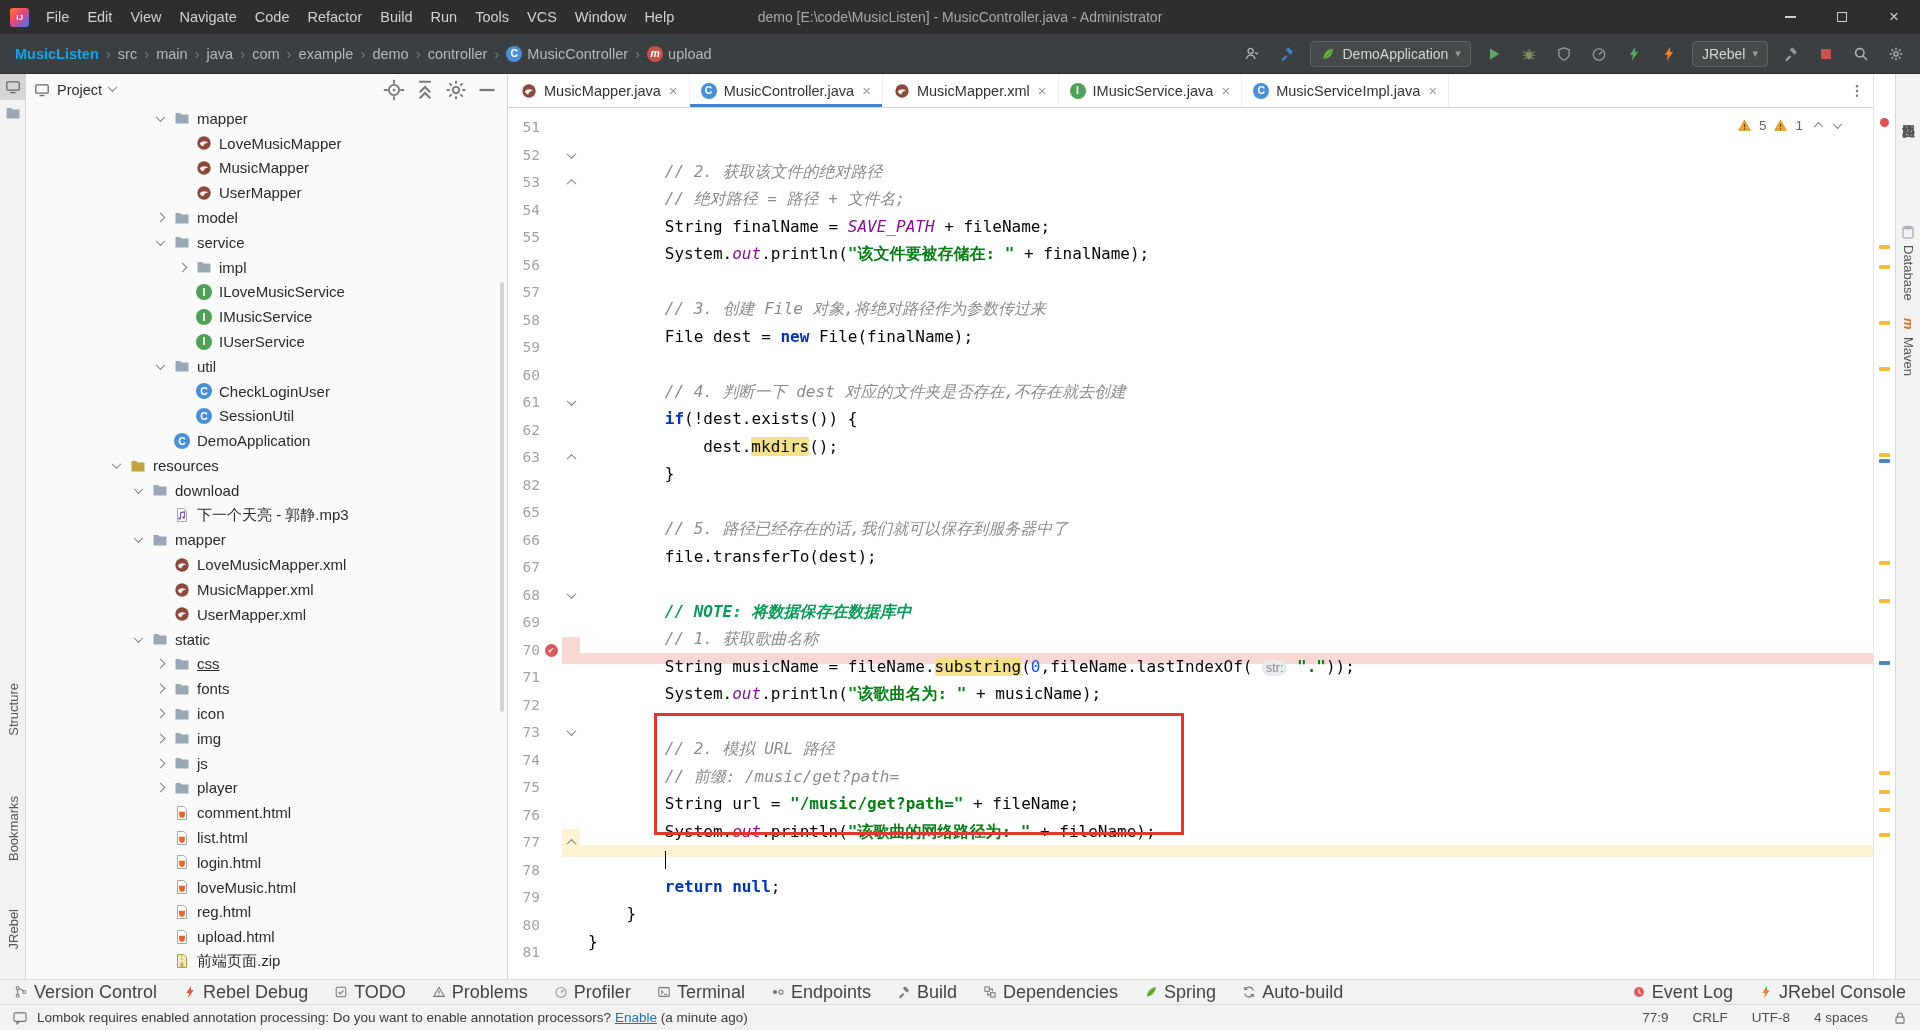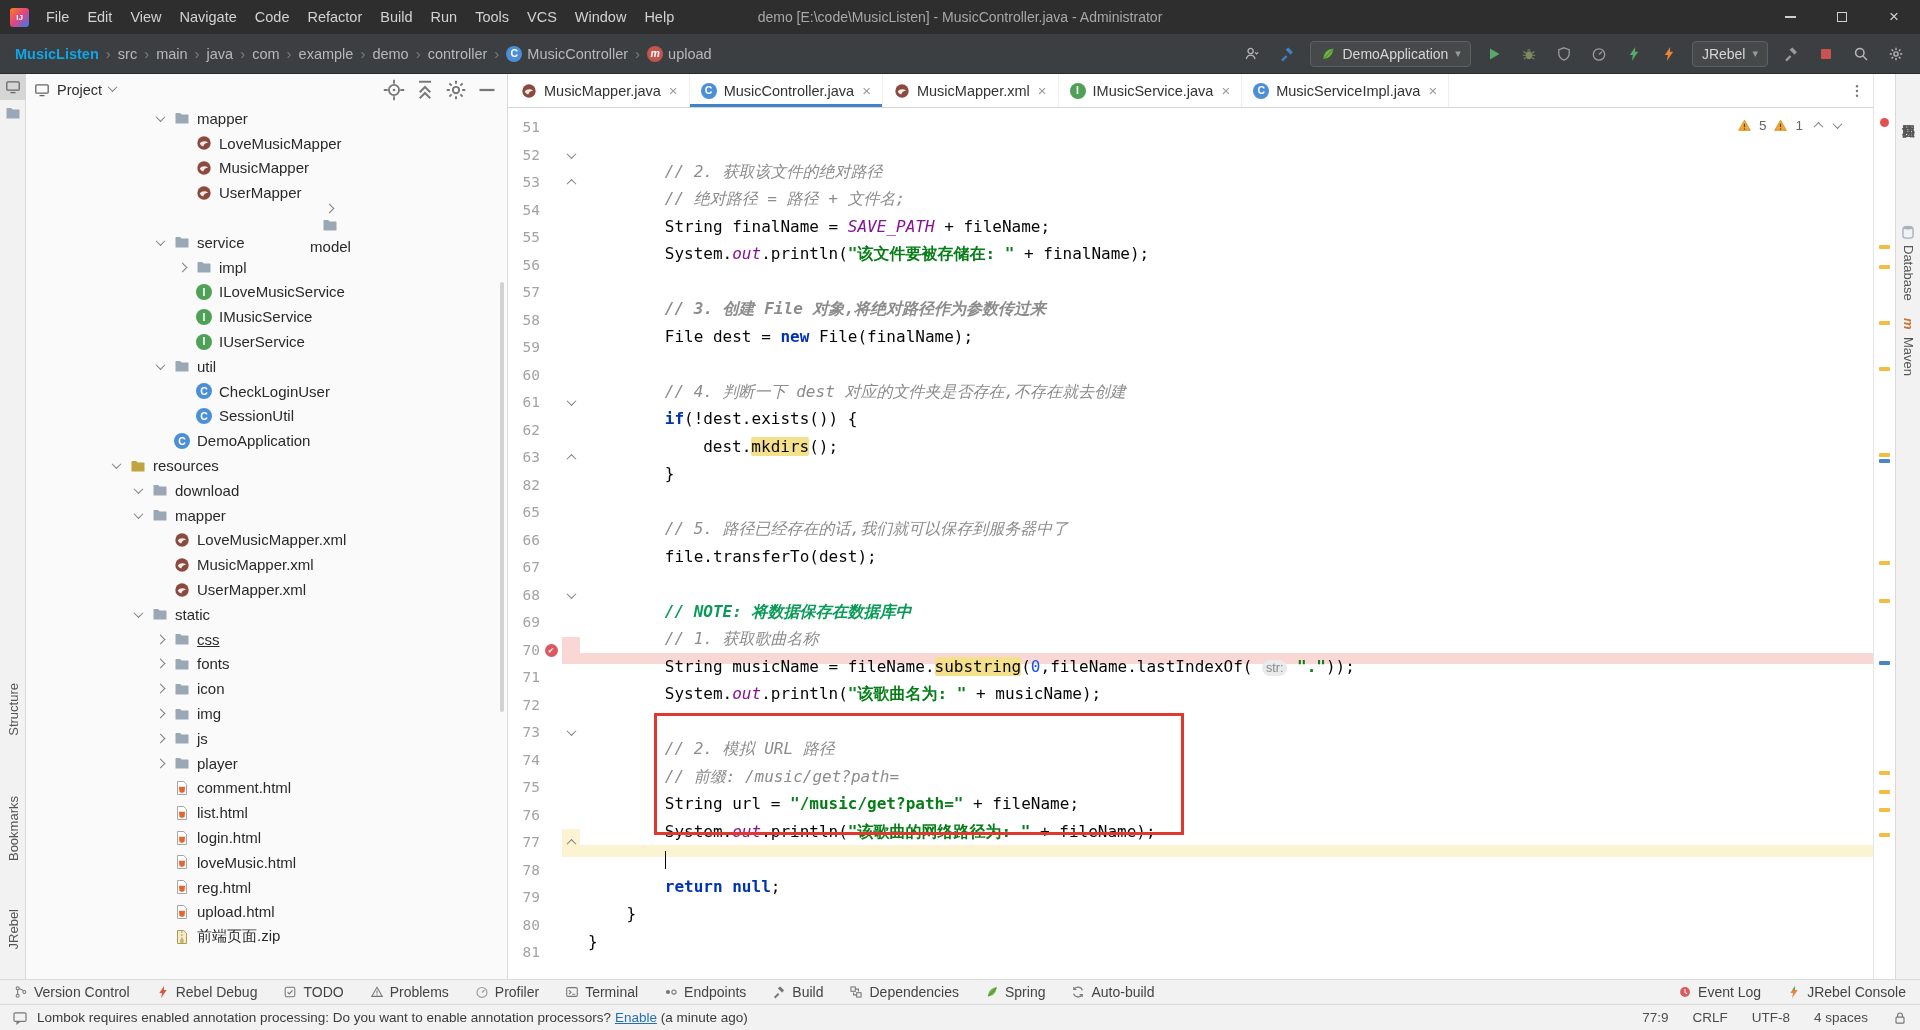--- a/index.html
+++ b/index.html
@@ -111,21 +111,21 @@
 
   
   .estripe { width:22px; background:#fff; border-left:1px solid #e6e6e6; position:relative; flex:none; }
   .emark { position:absolute; left:5px; width:11px; height:4px; border-radius:1px; }
   .emark.y { background:#f4bd41; }
   .emark.b { background:#4a86c7; }
   .emark.r { width:9px; height:9px; border-radius:50%; left:6px; background:#e35252; }
 
   
   .bottombar { height:25px; background:#f2f2f2; border-top:1px solid #d9d9d9; display:flex; align-items:center;
-               padding:0 14px; font-size:14px; color:#444; gap:40px; flex:none; }
+               padding:0 14px; font-size:18px; color:#444; gap:40px; flex:none; }
   .bitem { display:flex; align-items:center; gap:6px; white-space:nowrap; }
   .bitem .icon { width:14px; height:14px; }
   .bright { margin-left:auto; display:flex; gap:26px; }
 
   .statusbar { height:26px; background:#f2f2f2; border-top:1px solid #d9d9d9; display:flex; align-items:center;
                padding:0 12px; font-size:13.5px; color:#3b3b3b; gap:9px; flex:none; }
   .slink { color:#2470b3; text-decoration:underline; }
   .sright { margin-left:auto; display:flex; gap:24px; align-items:center; color:#4c4c4c; }
 </style>
 </head>
@@ -407,21 +407,21 @@
           <div class="trow" style="padding-left: 148px;">
             <span class="tchev"></span>
             <span class="icon ic-mybatis">
               <svg viewBox="0 0 16 16">
                 <circle cx="8" cy="8" r="6.7" fill="#8c4a3f"></circle>
                 <path d="M3.8 8.6c1.8-2.6 5.6-3 8.4-.9-2.6.1-4.5 1.4-4.9 3.8-1.5-.3-2.9-1.4-3.5-2.9z" fill="#fff" opacity=".9"></path>
               </svg>
             </span>
             <span class="tlabel">UserMapper</span>
           </div>
-          <div class="trow" style="padding-left: 126px; flex-direction: column;">
+          <div class="trow" style="padding-left: 126px;">
             <span class="tchev">
               <span class="chev right"></span>
             </span>
             <span class="icon ic-folder">
               <svg viewBox="0 0 16 16">
                 <path d="M1.5 13.5v-10a.6.6 0 0 1 .6-.6h4l1.6 1.7h6.2a.6.6 0 0 1 .6.6v8.3H1.5z" fill="#9aa7b4"></path>
               </svg>
             </span>
             <span class="tlabel">model</span>
           </div>
@@ -502,20 +502,32 @@
           <div class="trow" style="padding-left: 104px;">
             <span class="tchev">
               <span class="chev down"></span>
             </span>
             <span class="icon ic-folder">
               <svg viewBox="0 0 16 16">
                 <path d="M1.5 13.5v-10a.6.6 0 0 1 .6-.6h4l1.6 1.7h6.2a.6.6 0 0 1 .6.6v8.3H1.5z" fill="#9aa7b4"></path>
               </svg>
             </span>
             <span class="tlabel">download</span>
+          </div>
+          <div class="trow" style="padding-left: 126px;">
+            <span class="tchev"></span>
+            <span class="icon ic-music">
+              <svg viewBox="0 0 16 16">
+                <path d="M3.5 1.5h6.2l2.8 2.8v10.2H3.5z" fill="#fff" stroke="#a6a6a6"></path>
+                <path d="M6.5 11.4V5.8l4-1v5.6" fill="none" stroke="#7e57c2" stroke-width="1.2"></path>
+                <circle cx="5.6" cy="11.5" r="1.2" fill="#7e57c2"></circle>
+                <circle cx="9.6" cy="10.5" r="1.2" fill="#7e57c2"></circle>
+              </svg>
+            </span>
+            <span class="tlabel">下一个天亮 - 郭静.mp3</span>
           </div>
           <div class="trow" style="padding-left: 104px;">
             <span class="tchev">
               <span class="chev down"></span>
             </span>
             <span class="icon ic-folder">
               <svg viewBox="0 0 16 16">
                 <path d="M1.5 13.5v-10a.6.6 0 0 1 .6-.6h4l1.6 1.7h6.2a.6.6 0 0 1 .6.6v8.3H1.5z" fill="#9aa7b4"></path>
               </svg>
             </span>
@@ -786,21 +798,21 @@
             <div class="cline">
               <span class="lnum">56</span>
               <span class="gico"></span>
               <span class="gfold"></span>
               <span class="ctext" style="padding-left: 84.8px;"></span>
             </div>
             <div class="cline">
               <span class="lnum">57</span>
               <span class="gico"></span>
               <span class="gfold"></span>
-              <span class="ctext" style="padding-left: 84.8px; font-weight: bold;"><span class="tk-cm">// 3. 创建 File 对象,将绝对路径作为参数传过来</span></span>
+              <span class="ctext" style="padding-left: 84.8px;"><span class="tk-cm">// 3. 创建 File 对象,将绝对路径作为参数传过来</span></span>
             </div>
             <div class="cline">
               <span class="lnum">58</span>
               <span class="gico"></span>
               <span class="gfold"></span>
               <span class="ctext" style="padding-left: 84.8px;"><span class="tk-pl">File dest = </span><span class="tk-kw">new</span><span class="tk-pl"> File(finalName);</span></span>
             </div>
             <div class="cline">
               <span class="lnum">59</span>
               <span class="gico"></span>

